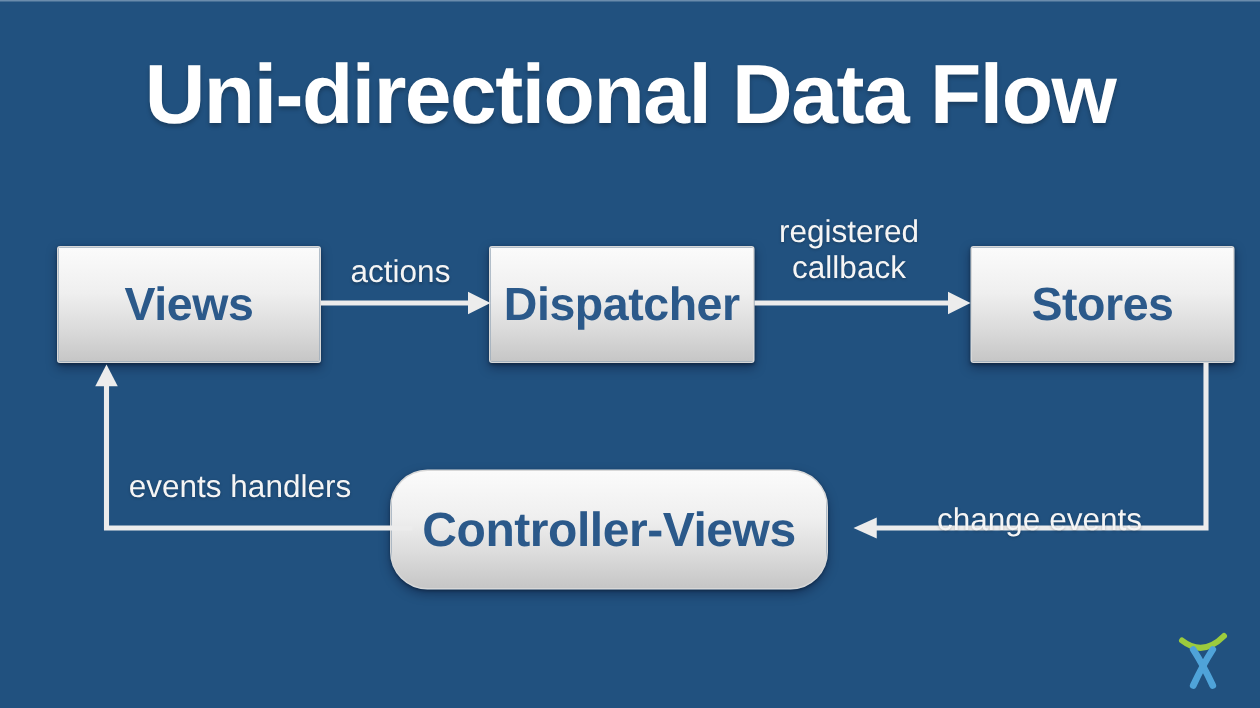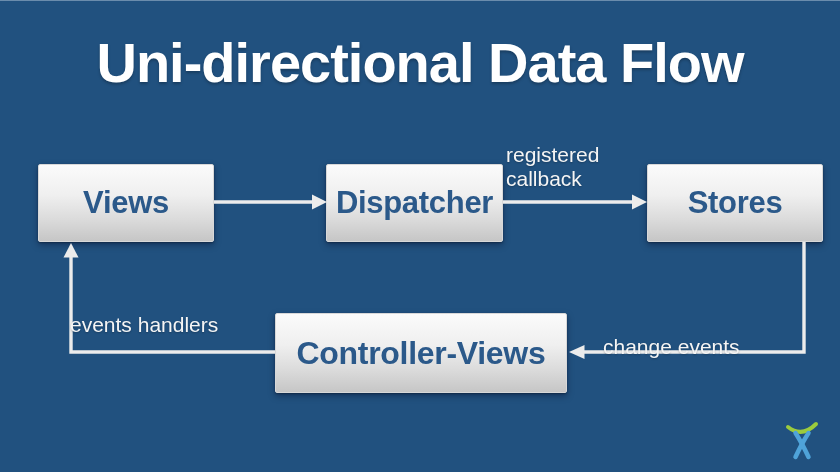--- a/index.html
+++ b/index.html
@@ -35,29 +35,29 @@
     background:linear-gradient(180deg,#FBFBFB 0%,#EFEFEF 40%,#DCDCDC 70%,#C6C6C6 100%);
     border:1px solid #D8D8D8;
     border-radius:2px;
     box-shadow:0 3px 7px rgba(0,0,30,0.35), 0 1px 2px rgba(0,0,0,0.3);
     color:var(--node-text);
     font-weight:bold;font-size:31px;letter-spacing:-0.3px;
   }
   #node-views{left:38px;top:164px;width:176px;height:78px;}
   #node-dispatcher{left:326px;top:164px;width:177px;height:78px;}
   #node-stores{left:647px;top:164px;width:176px;height:78px;}
-  #node-controller-views{left:275px;top:313px;width:292px;height:80px;font-size:32px;}
+  #node-controller-views{left:260px;top:313px;width:292px;height:80px;font-size:32px;border-radius:25px;}
   .arrows{position:absolute;left:0;top:0;width:840px;height:472px;pointer-events:none;}
   .arrows .edge{fill:none;stroke:var(--arrow);stroke-width:3.4px;}
   .arrows .head{fill:var(--arrow);stroke:none;}
   .edge-label{
     position:absolute;
     color:var(--label-text);
     font-size:21px;line-height:24px;
-    text-align:left;
+    text-align:center;
     text-shadow:0 1px 2px rgba(0,0,0,0.25);
   }
   #label-actions{left:197px;top:170px;width:140px;}
   #label-registered-callback{left:506px;top:143px;width:120px;}
   #label-change-events{left:603px;top:314px;width:180px;margin-top:21px;}
   #label-event-handlers{left:70px;top:313px;width:180px;}
   .logo{position:absolute;left:785px;top:419px;width:34px;height:42px;}
   .logo .arc{fill:none;stroke:var(--logo-arc);stroke-width:4px;stroke-linecap:round;}
   .logo .figure{fill:none;stroke:var(--logo-figure);stroke-width:4.5px;stroke-linecap:round;}
 </style>
@@ -93,20 +93,21 @@
     <g>
       <path class="edge" d="M804,242 V352 H584"></path>
       <polygon class="head" points="584.5,345 584.5,359 569,352"></polygon>
     </g>
     <g>
       <path class="edge" d="M275,352 H71 V257"></path>
       <polygon class="head" points="63.5,257.5 78.5,257.5 71,243"></polygon>
     </g>
   </svg>
 
+  <div class="edge-label" id="label-actions">actions</div>
   <div class="edge-label" id="label-registered-callback">registered callback</div>
   <div class="edge-label" id="label-change-events">change events</div>
   <div class="edge-label" id="label-event-handlers">events handlers</div>
 
   <svg class="logo" viewBox="0 0 34 42" aria-hidden="true">
     <path class="arc" d="M3,8 Q17,19 31,5"></path>
     <path class="figure" d="M10.5,14 Q17,24 23.5,38"></path>
     <path class="figure" d="M23.5,14 Q17,24 10.5,38"></path>
   </svg>
 

